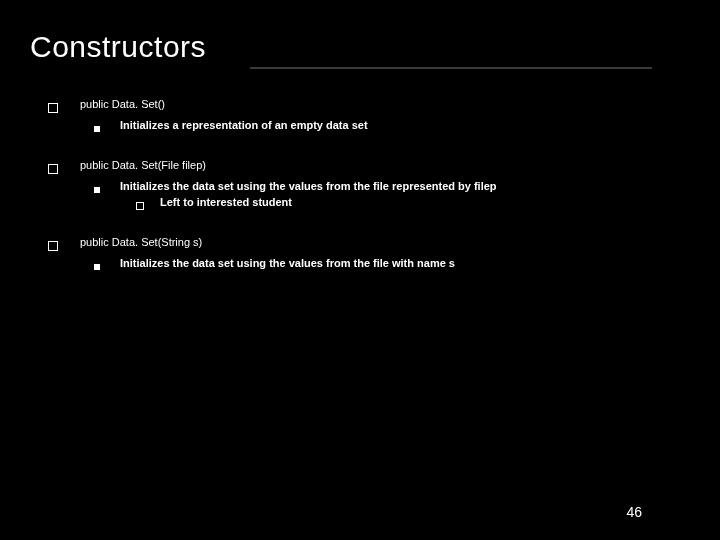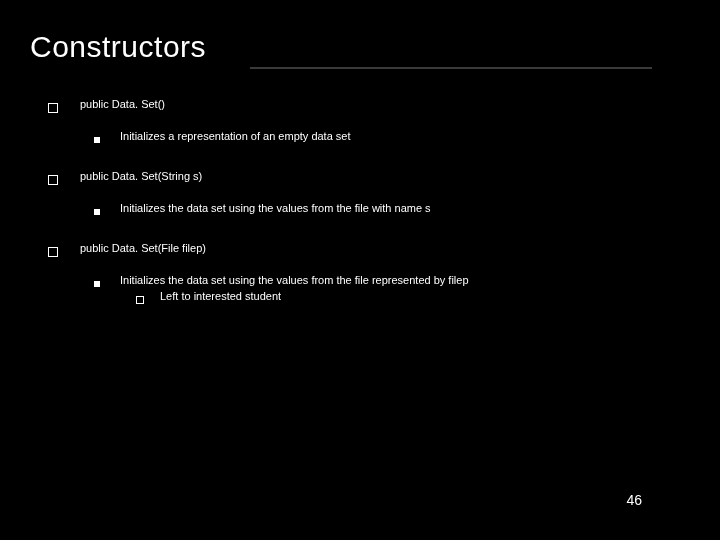--- a/index.html
+++ b/index.html
@@ -48,21 +48,21 @@
     content: "";
     position: absolute;
     left: 8px;
     top: 6px;
     width: 8px;
     height: 8px;
     border: 1.5px solid #fff;
     background: transparent;
   }
   
-  ul.l2 { list-style: none; margin-top: 18px; }
+  ul.l2 { list-style: none; margin-top: 7px; font-weight: bold; }
   ul.l2 > li {
     position: relative;
     padding-left: 40px;
     text-align: justify;
   }
   ul.l2 > li::before {
     content: "";
     position: absolute;
     left: 14px;
     top: 8px;
@@ -83,21 +83,21 @@
     left: 16px;
     top: 7px;
     width: 6px;
     height: 6px;
     border: 1px solid #fff;
     background: transparent;
   }
   .pagenum {
     position: absolute;
     right: 40px;
-    bottom: 32px;
+    bottom: 20px;
     font-size: 14px;
     color: #fff;
   }
 </style>
 </head>
 <body>
 
 <div class="slide">
 
   <div class="title-wrap">
@@ -111,39 +111,39 @@
       <li>
         <span>public Data. Set()</span>
         <ul class="l2">
           <li>
             <span>Initializes a representation of an empty data set</span>
           </li>
         </ul>
       </li>
 
       <li>
-        <span>public Data. Set(String s)</span>
-        <ul class="l2">
-          <li>
-            <span>Initializes the data set using the values from the file with name s</span>
-          </li>
-        </ul>
-      </li>
-
-      <li>
         <span>public Data. Set(File filep)</span>
         <ul class="l2">
           <li>
             <span>Initializes the data set using the values from the file represented by filep</span>
             <ul class="l3">
               <li>
                 <span>Left to interested student</span>
               </li>
             </ul>
           </li>
         </ul>
       </li>
 
+      <li>
+        <span>public Data. Set(String s)</span>
+        <ul class="l2">
+          <li>
+            <span>Initializes the data set using the values from the file with name s</span>
+          </li>
+        </ul>
+      </li>
+
     </ul>
   </div>
 
   <div class="pagenum">46</div>
 </div>
 
 </body></html>

